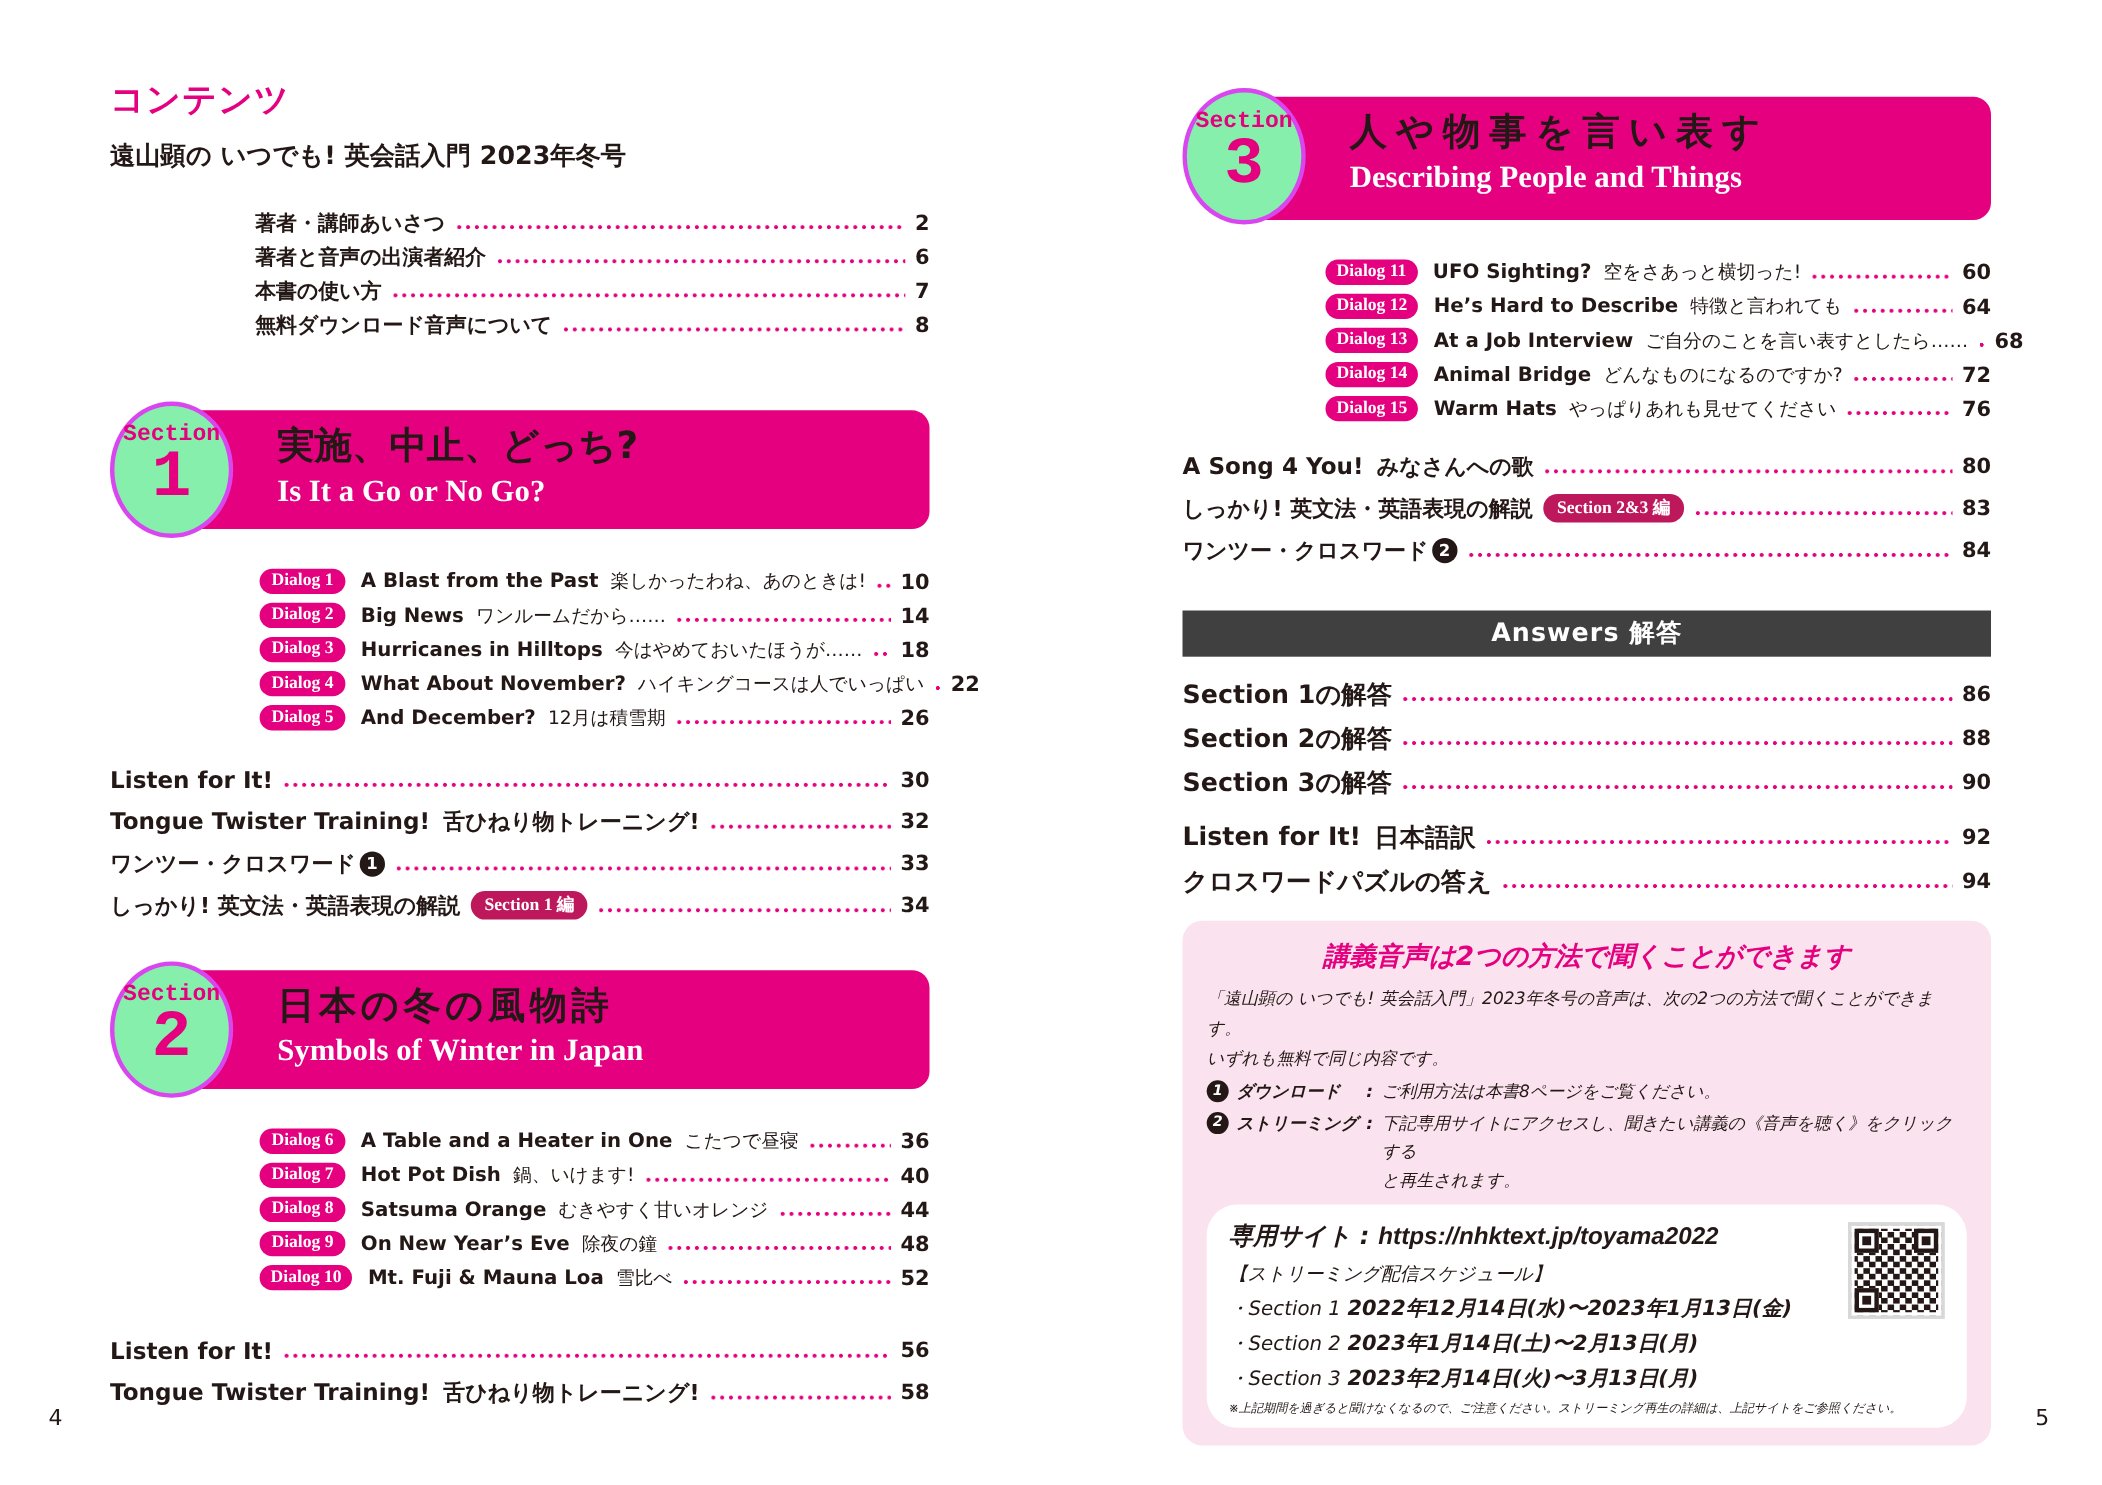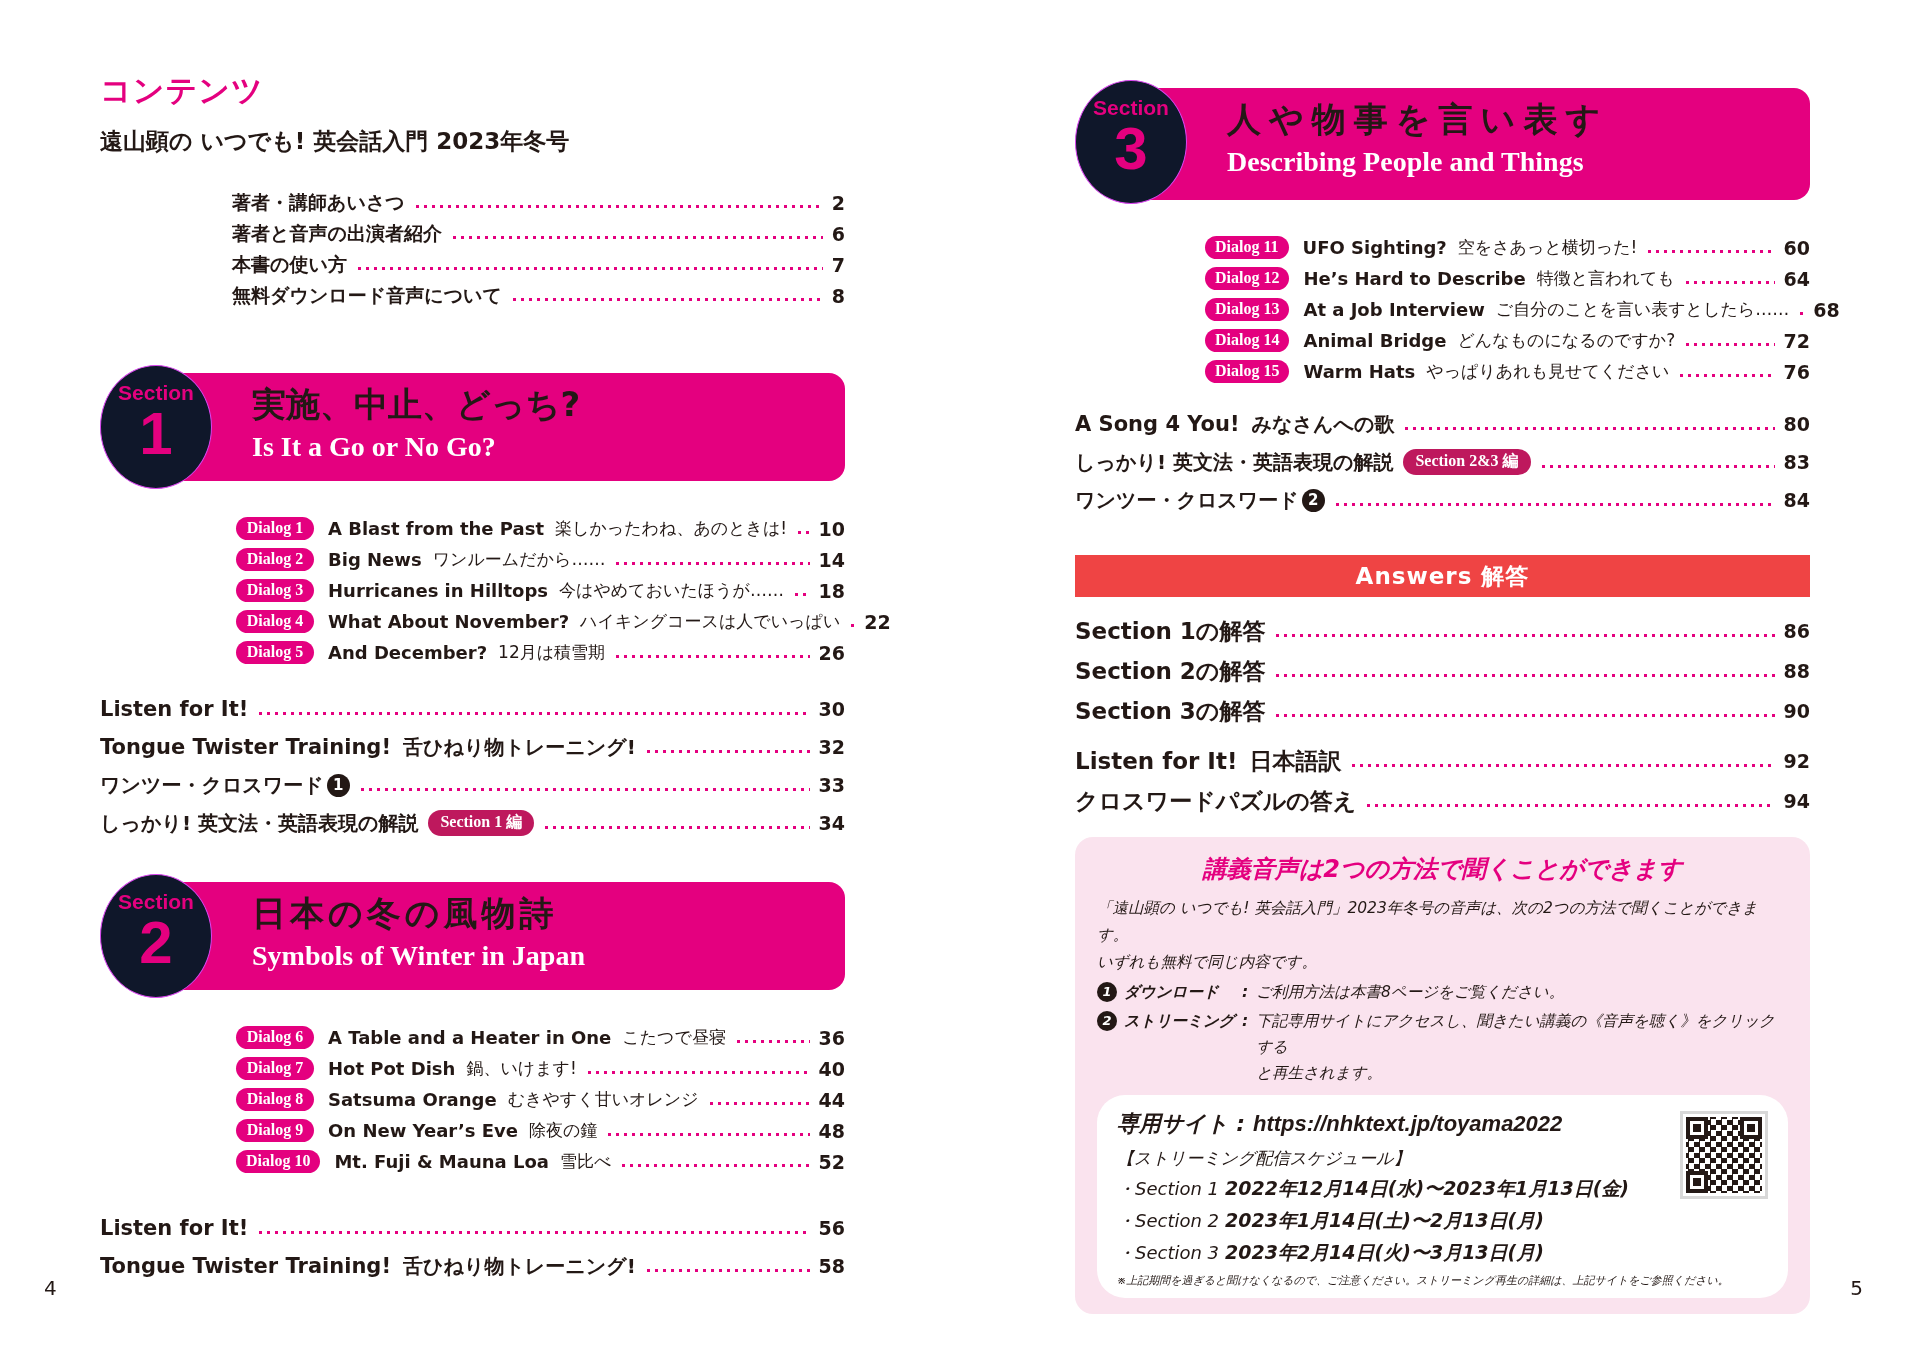--- a/index.html
+++ b/index.html
@@ -40,23 +40,23 @@
   .front-matter .fm-label { font-size: 19px; font-weight: bold; }
 
   
   .sec-banner { position: relative; height: 108px; }
   .sec-bar {
     position: absolute; left: 58px; right: 0; top: 0; bottom: 0;
     background: #e4007f; border-radius: 16px;
   }
   .sec-circle {
     position: absolute; left: 0; top: -8px; width: 112px; height: 124px;
-    background: #0f172a; border: 1px solid #d946ef; border-radius: 50%;
+    background: #86efac; border: 4px solid #d946ef; border-radius: 50%;
     z-index: 2; text-align: center; color: #e4007f;
-    font-family: Liberation Sans, sans-serif; font-weight: bold;
+    font-family: Liberation Mono, monospace; font-weight: bold;
   }
   .sec-word { display: block; font-size: 21px; margin-top: 15px; }
   .sec-num  { display: block; font-size: 60px; line-height: 0.95; }
   .sec-titles { position: absolute; left: 152px; top: 9px; z-index: 3; }
   .sec-title-ja { font-size: 34px; font-weight: bold; color: #231815; }
   .sec-title-en {
     margin-top: 3px; font-family: "Liberation Serif", "DejaVu Serif", serif;
     font-weight: bold; color: #ffffff; font-size: 28px;
   }
   .sp2 .sec-title-ja { letter-spacing: 4px; }
@@ -88,21 +88,21 @@
     text-align: center; line-height: 23px; margin-left: 3px;
   }
   .sec-pill {
     flex: 0 0 auto; background: #be185d; color: #ffffff;
     font-family: "Liberation Serif", "DejaVu Serif", serif; font-weight: bold;
     font-size: 16px; border-radius: 13px; padding: 2px 12px 3px; margin-left: 10px;
   }
 
   
   .answers-bar {
-    margin-top: 36px; background: #ef4444; color: #ffffff; text-align: center;
+    margin-top: 36px; background: #404040; color: #ffffff; text-align: center;
     font-size: 23px; font-weight: bold; height: 42px; line-height: 42px;
     letter-spacing: 1px;
   }
   .answers-list { margin-top: 14px; }
   .answers-list .toc-row { height: 40px; }
   .ans-label { font-size: 23px; font-weight: bold; flex: 0 0 auto; }
 
   
   .audio-box {
     margin-top: 16px; background: #fae3ee; border-radius: 18px;

